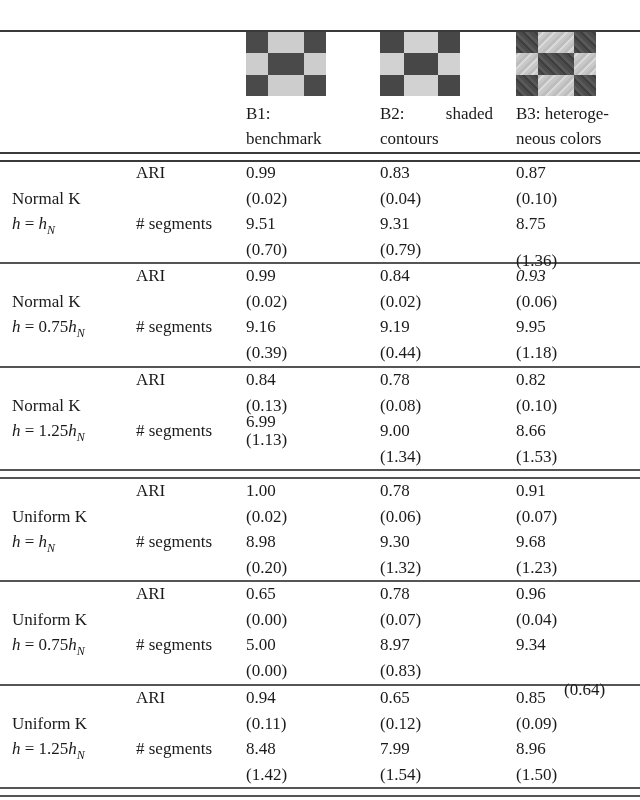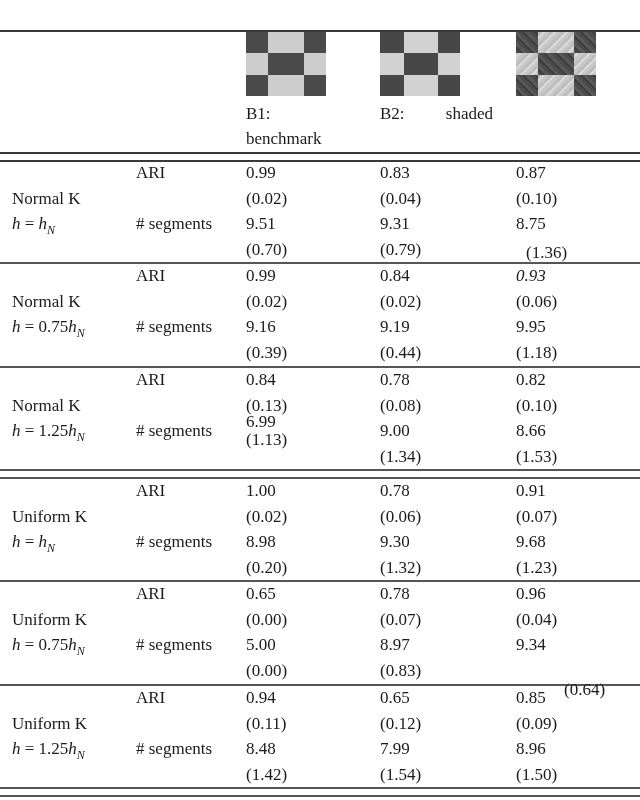--- a/index.html
+++ b/index.html
@@ -74,41 +74,44 @@
 
 <div class="hdr" style="left:246px; top:101px;">
   <div>B1:</div>
   <div>benchmark</div>
 </div>
 <div class="hdr b2" style="left:380px; top:101px;">
   <div class="line1">
     <span>B2:</span>
     <span>shaded</span>
   </div>
+  <div>contours</div>
 </div>
 <div class="hdr" style="left:516px; top:101px;">
+  <div>B3: heteroge-</div>
+  <div>neous colors</div>
 </div>
 
 <div id="groups">
     <div class="lbl" style="left: 12px; top: 188.5px;">Normal K</div>
     <div class="lbl" style="left: 12px; top: 214px;"><span class="math">h</span><span> = </span><span class="math">h</span><span class="sub">N</span></div>
     <div class="lbl" style="left: 136px; top: 163px;">ARI</div>
     <div class="lbl" style="left: 136px; top: 214px;"># segments</div>
     <div class="cell" style="left: 246px; top: 163px;">0.99</div>
     <div class="cell" style="left: 246px; top: 188.5px;">(0.02)</div>
     <div class="cell" style="left: 246px; top: 214px;">9.51</div>
     <div class="cell" style="left: 246px; top: 239.5px;">(0.70)</div>
     <div class="cell" style="left: 380px; top: 163px;">0.83</div>
     <div class="cell" style="left: 380px; top: 188.5px;">(0.04)</div>
     <div class="cell" style="left: 380px; top: 214px;">9.31</div>
     <div class="cell" style="left: 380px; top: 239.5px;">(0.79)</div>
     <div class="cell" style="left: 516px; top: 163px;">0.87</div>
     <div class="cell" style="left: 516px; top: 188.5px;">(0.10)</div>
     <div class="cell" style="left: 516px; top: 214px;">8.75</div>
-    <div class="cell" style="left: 516px; top: 243px; margin-left: 10px;">(1.36)</div>
+    <div class="cell" style="left: 516px; top: 251px;">(1.36)</div>
     <div class="lbl" style="left: 12px; top: 291.5px;">Normal K</div>
     <div class="lbl" style="left: 12px; top: 317px;"><span class="math">h</span><span> = 0.75</span><span class="math">h</span><span class="sub">N</span></div>
     <div class="lbl" style="left: 136px; top: 266px;">ARI</div>
     <div class="lbl" style="left: 136px; top: 317px;"># segments</div>
     <div class="cell" style="left: 246px; top: 266px;">0.99</div>
     <div class="cell" style="left: 246px; top: 291.5px;">(0.02)</div>
     <div class="cell" style="left: 246px; top: 317px;">9.16</div>
     <div class="cell" style="left: 246px; top: 342.5px;">(0.39)</div>
     <div class="cell" style="left: 380px; top: 266px;">0.84</div>
     <div class="cell" style="left: 380px; top: 291.5px;">(0.02)</div>

